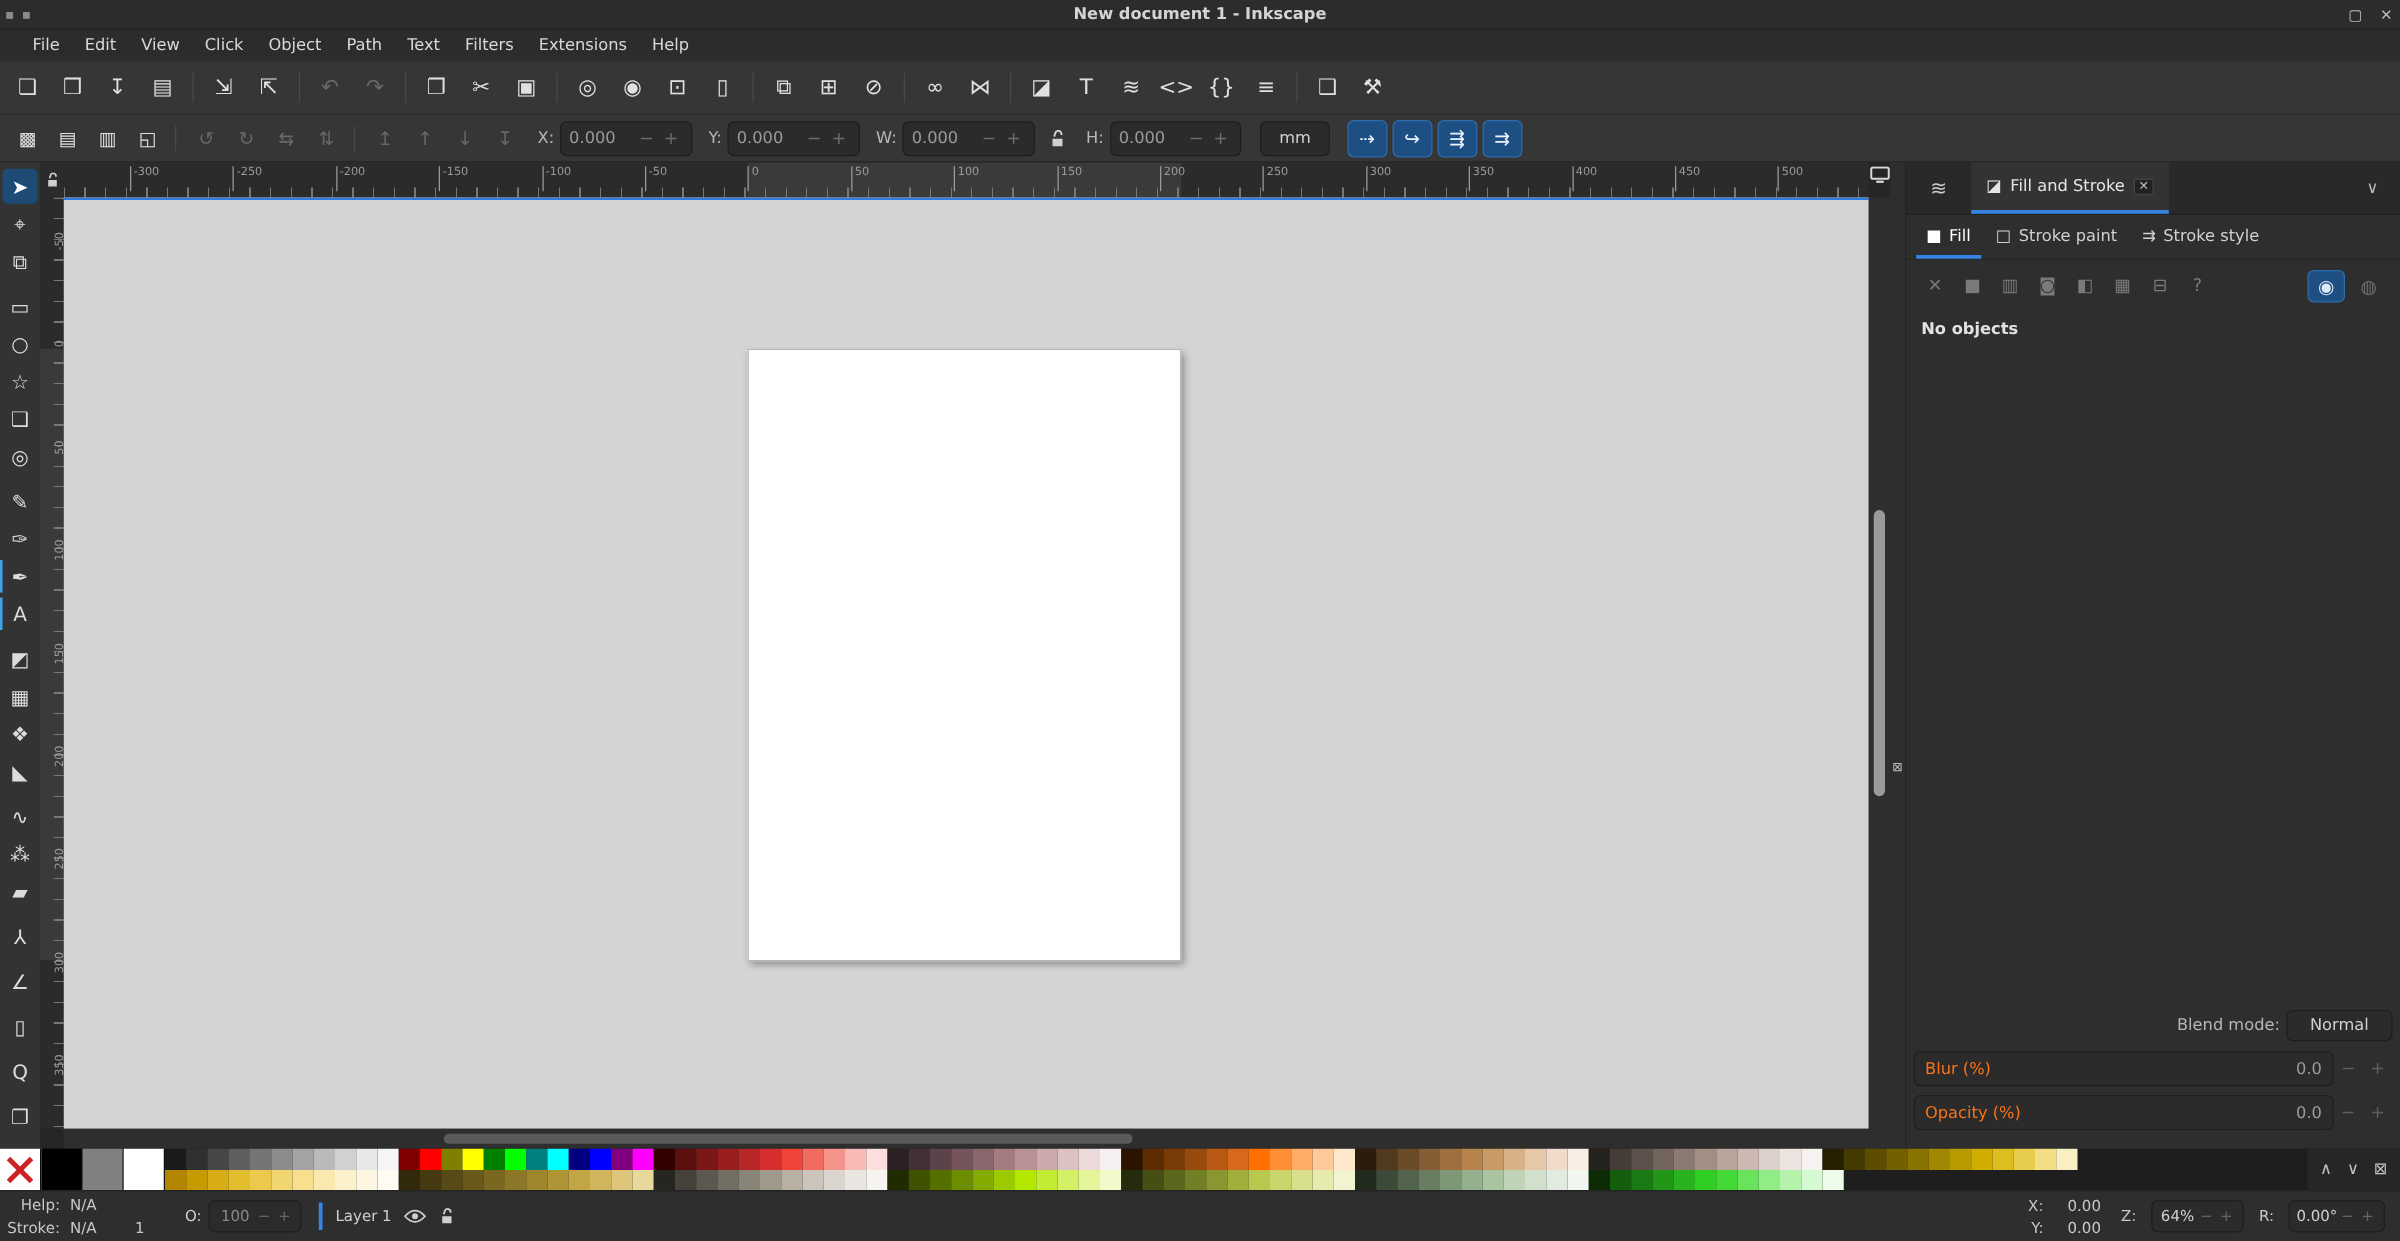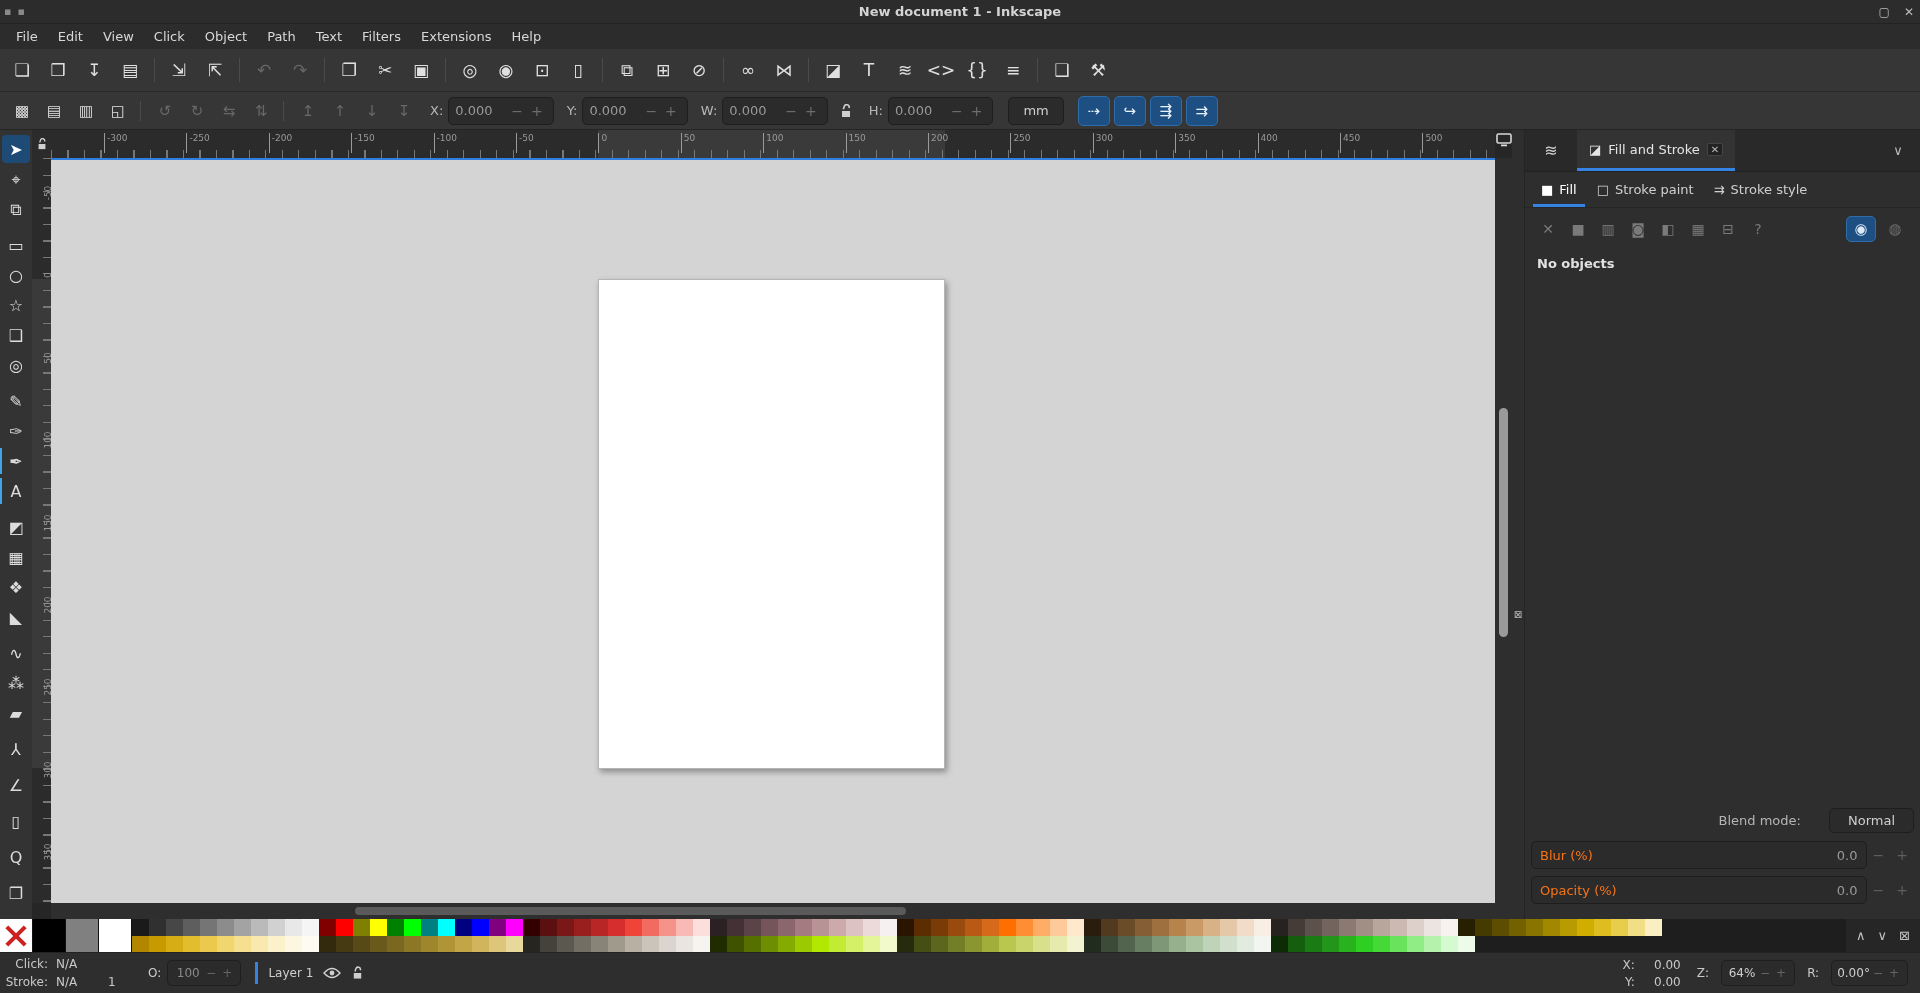--- a/index.html
+++ b/index.html
@@ -6,21 +6,21 @@
   *{box-sizing:border-box;user-select:none;}
   .app{position:relative;width:1920px;height:993px;background:#262626;font-family:"DejaVu Sans","Liberation Sans",sans-serif;color:#d8d8d8;overflow:hidden;}
   
   .titlebar{position:absolute;left:0;top:0;right:0;height:24px;background:#2c2c2c;border-bottom:1px solid #222;display:flex;align-items:center;}
   .titlebar .title{position:absolute;left:0;right:0;text-align:center;font-size:13px;font-weight:bold;color:#d4d4d4;}
   .tb-left{display:flex;gap:6px;padding-left:4px;z-index:2;}
   .tb-left span{color:#8a8a8a;font-size:11px;}
   .tb-right{position:absolute;right:6px;top:0;height:24px;display:flex;align-items:center;gap:14px;z-index:2;}
   .tb-right span{color:#bdbdbd;font-size:12px;cursor:pointer;}
   
-  .menubar{position:absolute;left:0;top:24px;right:0;height:25px;background:#2c2c2c;display:flex;align-items:center;padding-left:6px;}
+  .menubar{position:absolute;left:0;top:24px;right:0;height:25px;background:#2c2c2c;display:flex;align-items:center;padding-left:16px;}
   .menu-item{padding:3px 10px;font-size:13px;color:#d8d8d8;border-radius:3px;cursor:pointer;}
   
   .commandbar{position:absolute;left:0;top:49px;right:0;height:43px;background:#363636;border-bottom:1px solid #2a2a2a;display:flex;align-items:center;padding-left:4px;}
   .bar-btn{width:36px;height:34px;display:flex;align-items:center;justify-content:center;color:#e0e0e0;font-size:17px;border-radius:4px;cursor:pointer;position:relative;flex:none;}
   .bar-btn.disabled{color:#686868;}
   .bar-btn.sep-after{margin-right:13px;}
   .bar-btn.sep-after::after{content:'';position:absolute;right:-7px;top:5px;bottom:5px;width:1px;background:#4a4a4a;}
   
   .optionsbar{position:absolute;left:0;top:92px;right:0;height:38px;background:#363636;border-bottom:1px solid #242424;display:flex;align-items:center;padding-left:6px;gap:2px;}
   .optionsbar .bar-btn{width:32px;height:30px;font-size:15px;}
@@ -67,21 +67,21 @@
   .subtabs{display:flex;gap:4px;padding:6px 8px 0 8px;border-bottom:1px solid #262626;}
   .subtab{display:flex;align-items:center;gap:6px;padding:4px 8px 7px 8px;color:#cfcfcf;cursor:pointer;border-bottom:3px solid transparent;}
   .subtab.active{border-bottom-color:#3584e4;color:#fff;}
   .painttypes{display:flex;align-items:center;gap:4px;padding:8px 10px;}
   .pt-btn{width:26px;height:24px;display:flex;align-items:center;justify-content:center;color:#7a7a7a;font-size:14px;border-radius:4px;cursor:pointer;}
   .fillrules{margin-left:auto;display:flex;gap:4px;}
   .fr-btn{width:30px;height:26px;display:flex;align-items:center;justify-content:center;color:#6f6f6f;font-size:15px;border-radius:5px;cursor:pointer;}
   .fr-btn.active{background:#1d4f82;border:1px solid #2f6cab;color:#dce9f7;}
   .no-objects{padding:6px 12px;font-weight:bold;color:#e2e2e2;}
   .panel-bottom{position:absolute;left:0;right:0;bottom:8px;padding:0 6px;}
-  .blend-row{display:flex;align-items:center;justify-content:flex-end;gap:28px;margin-bottom:8px;}
+  .blend-row{display:flex;align-items:center;justify-content:flex-end;gap:5px;margin-bottom:8px;}
   .blend-row .lbl{color:#b5b5b5;}
   .dropdown{background:#2b2b2b;border:1px solid #1e1e1e;border-radius:5px;padding:4px 18px;color:#cfcfcf;cursor:pointer;}
   .slider-row{display:flex;align-items:center;margin-bottom:7px;}
   .slider-box{flex:1;display:flex;align-items:center;justify-content:space-between;background:#2b2b2b;border:1px solid #1e1e1e;border-radius:5px;height:28px;padding:0 8px;cursor:ew-resize;}
   .slider-box .lbl{color:#f97316;}
   .slider-box .val{color:#9a9a9a;}
   .slider-row .pm{color:#5f5f5f;font-size:14px;padding:0 6px;cursor:pointer;}
   
   .palette{position:absolute;left:0;bottom:41px;right:0;height:33px;background:#1e1e1e;display:flex;align-items:stretch;}
   .big-sw{width:33px;height:33px;flex:none;cursor:pointer;border-right:1px solid #111;}
@@ -565,21 +565,21 @@
     </div>
     <div class="pal-controls">
       <span>∧</span>
       <span>∨</span>
       <span>⊠</span>
     </div>
   </div>
 
   <div class="statusbar">
     <div class="fs-block">
-      <span class="lab">Click:</span>
+      <span class="lab">Help:</span>
       <span class="v">N/A</span>
       <span></span>
       <span class="lab">Stroke:</span>
       <span class="v">N/A</span>
       <span class="v">1</span>
     </div>
     <span style="margin-left:14px;">O:</span>
     <div class="sb-spin">
       <span class="val">100</span>
         <span class="pm">−</span>

